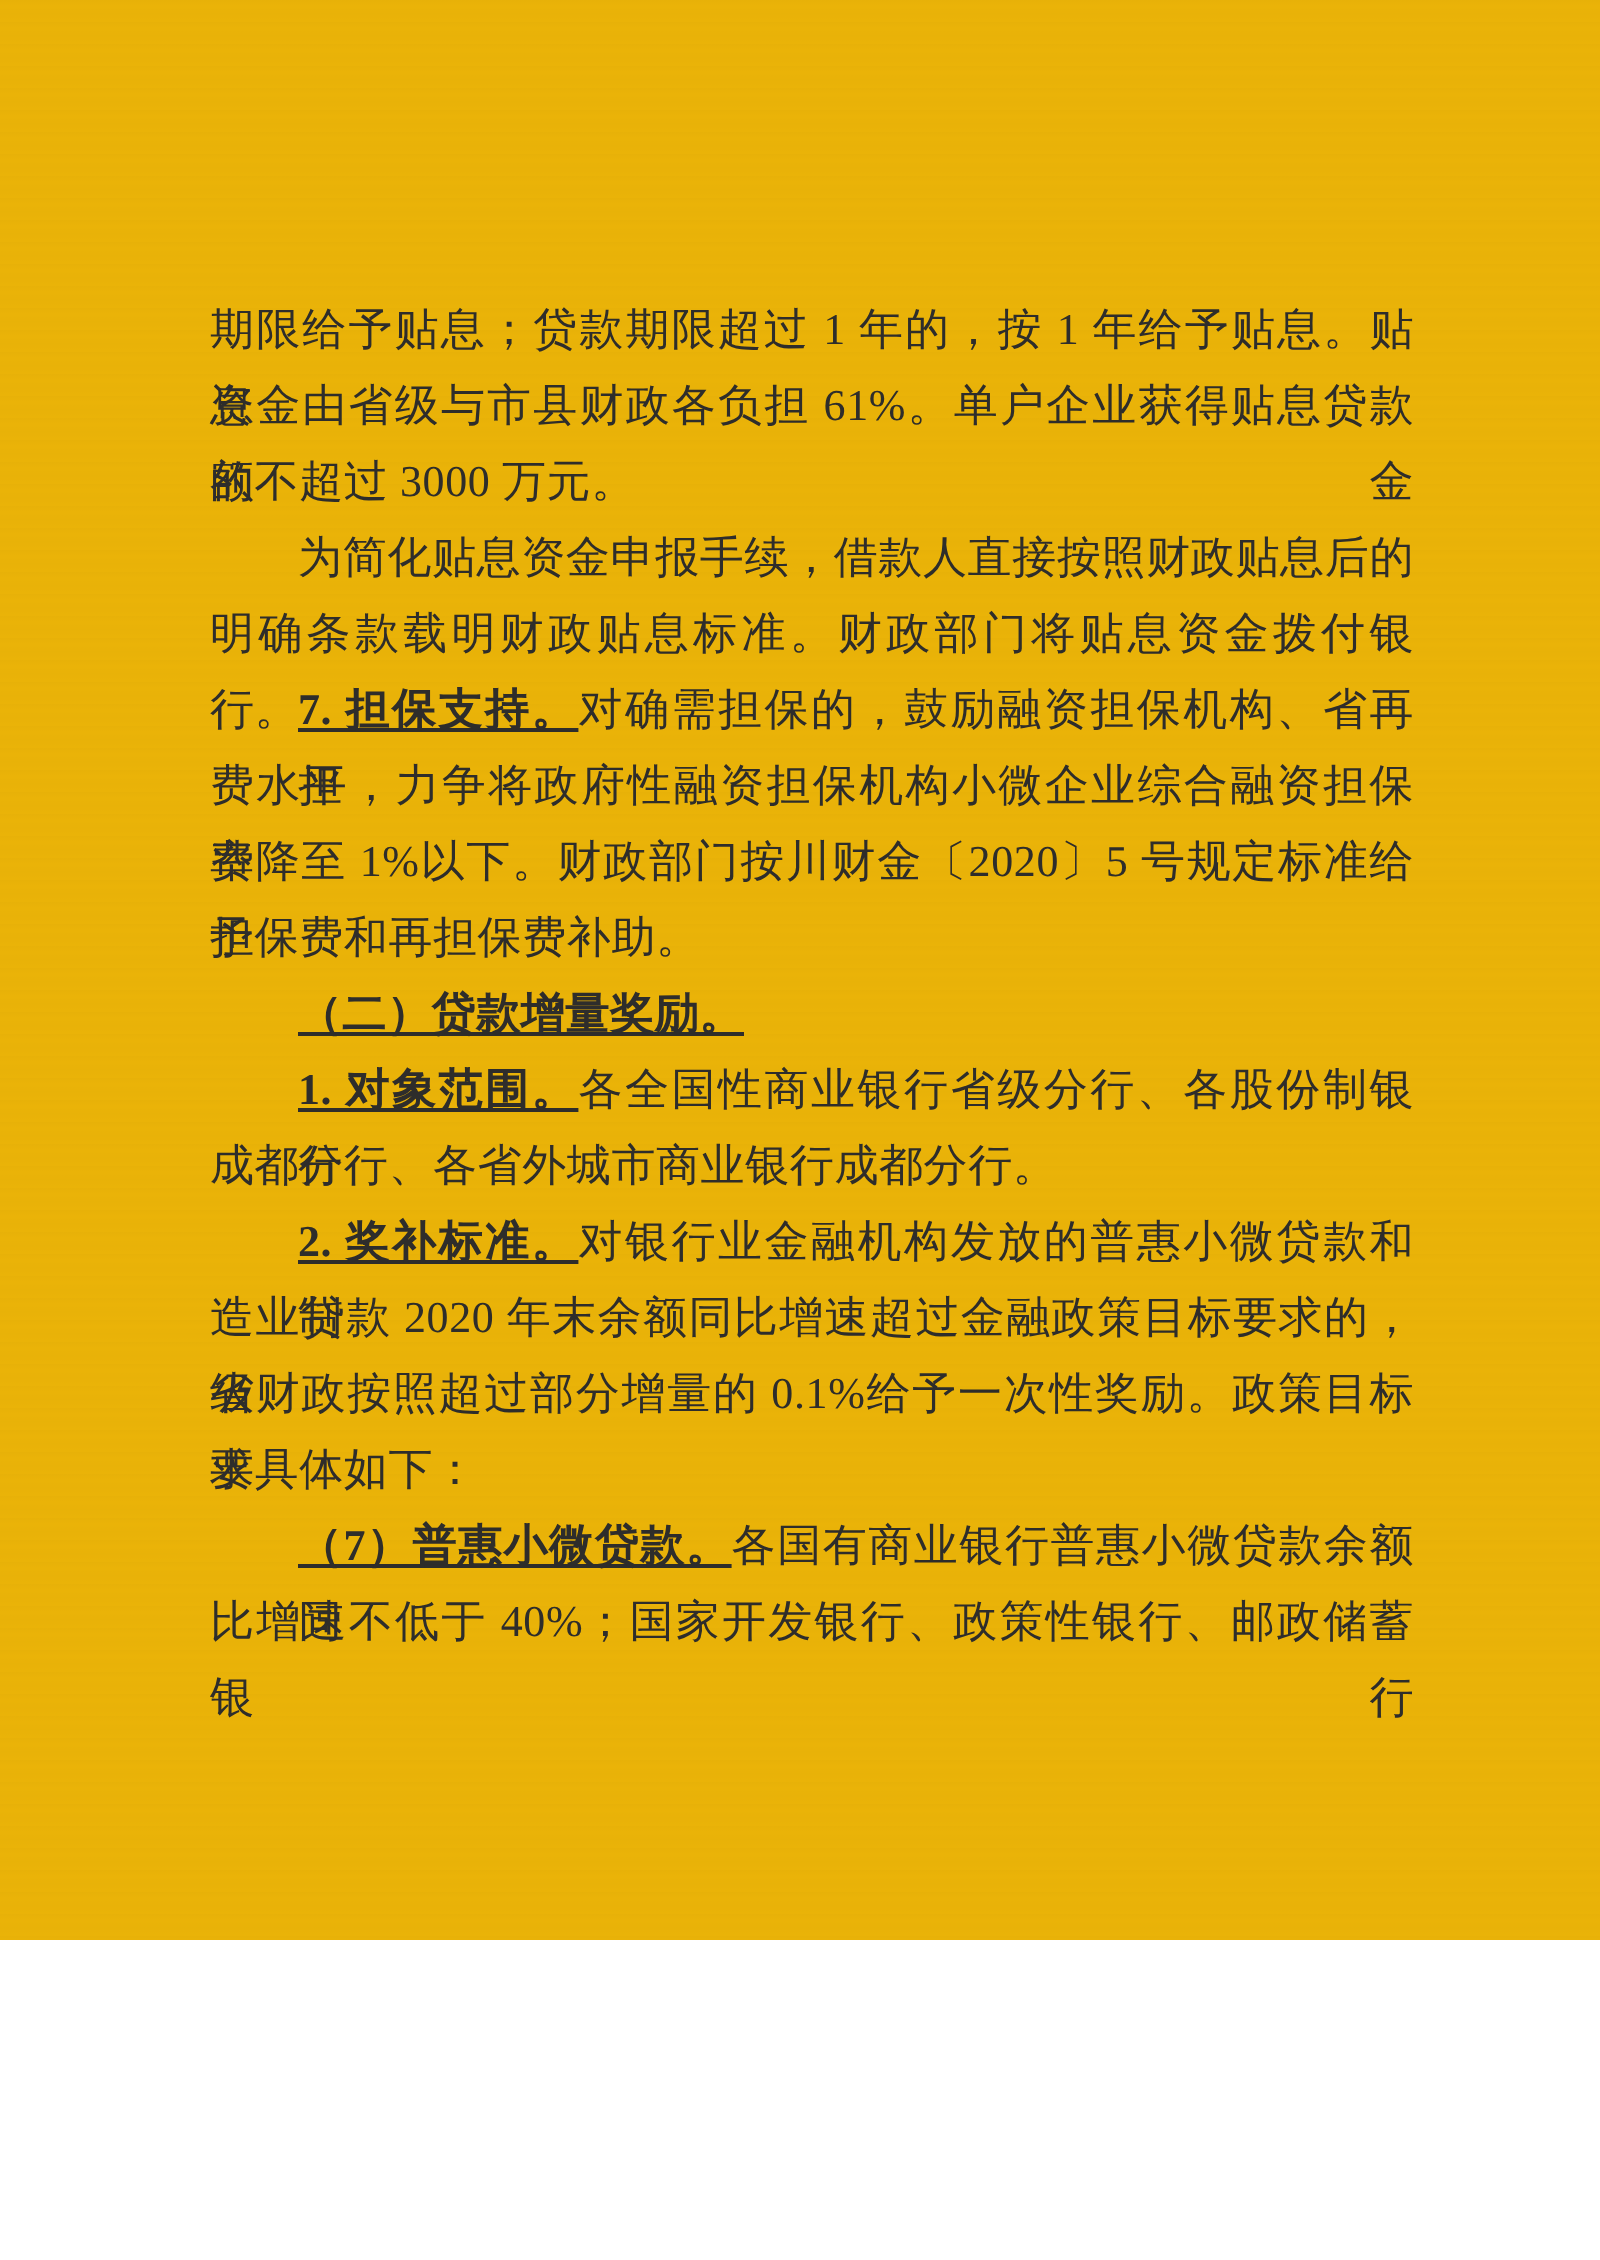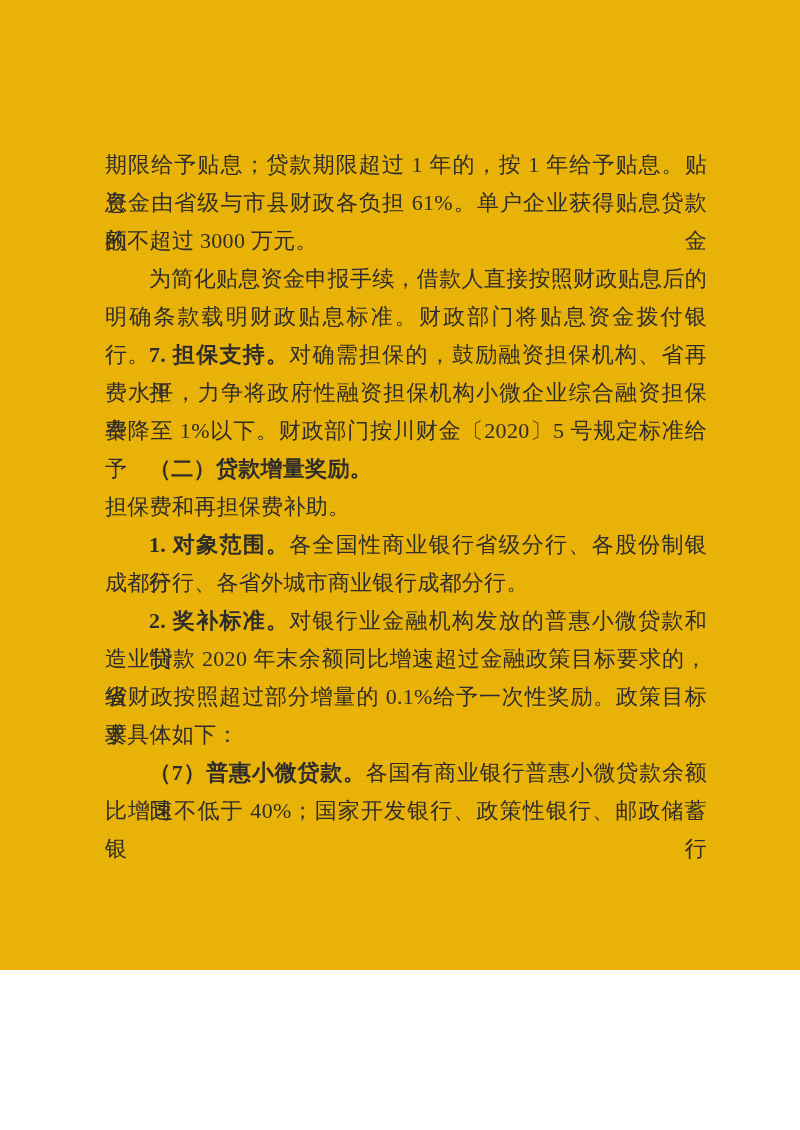--- a/index.html
+++ b/index.html
@@ -45,20 +45,21 @@
   }
   .line.fill {
     text-align-last: justify;
     -moz-text-align-last: justify;
   }
   .line.indent {
     padding-left: 44px;
   }
   .bold {
     font-weight: bold;
+    text-decoration: underline;
   }
   .page-footer {
     position: absolute;
     left: 97px;
     top: 1036px;
     font-size: 20px;
     line-height: 30px;
     letter-spacing: 3px;
     color: #3a3a3a;
   }
@@ -78,22 +79,22 @@
 
   <div class="doc-body">
       <div class="line fill"><span>期限给予贴息；贷款期限超过 1 年的，按 1 年给予贴息。贴息</span></div>
       <div class="line fill"><span>资金由省级与市县财政各负担 61%。单户企业获得贴息贷款的金</span></div>
       <div class="line"><span>额不超过 3000 万元。</span></div>
       <div class="line fill indent"><span>为简化贴息资金申报手续，借款人直接按照财政贴息后的</span></div>
       <div class="line"><span>明确条款载明财政贴息标准。财政部门将贴息资金拨付银行。</span></div>
       <div class="line fill indent"><span class="bold">7. 担保支持。</span><span>对确需担保的，鼓励融资担保机构、省再担</span></div>
       <div class="line fill"><span>费水平，力争将政府性融资担保机构小微企业综合融资担保费</span></div>
       <div class="line fill"><span>率降至 1%以下。财政部门按川财金〔2020〕5 号规定标准给予</span></div>
+      <div class="line"><span>担保费和再担保费补助。</span></div>
       <div class="line indent"><span class="bold">（二）贷款增量奖励。</span></div>
-      <div class="line"><span>担保费和再担保费补助。</span></div>
       <div class="line fill indent"><span class="bold">1. 对象范围。</span><span>各全国性商业银行省级分行、各股份制银行</span></div>
       <div class="line"><span>成都分行、各省外城市商业银行成都分行。</span></div>
       <div class="line fill indent"><span class="bold">2. 奖补标准。</span><span>对银行业金融机构发放的普惠小微贷款和制</span></div>
       <div class="line fill"><span>造业贷款 2020 年末余额同比增速超过金融政策目标要求的，省</span></div>
       <div class="line fill"><span>级财政按照超过部分增量的 0.1%给予一次性奖励。政策目标要</span></div>
       <div class="line"><span>求具体如下：</span></div>
       <div class="line fill indent"><span class="bold">（7）普惠小微贷款。</span><span>各国有商业银行普惠小微贷款余额同</span></div>
       <div class="line fill"><span>比增速不低于 40%；国家开发银行、政策性银行、邮政储蓄银行</span></div>
     </div>
 

